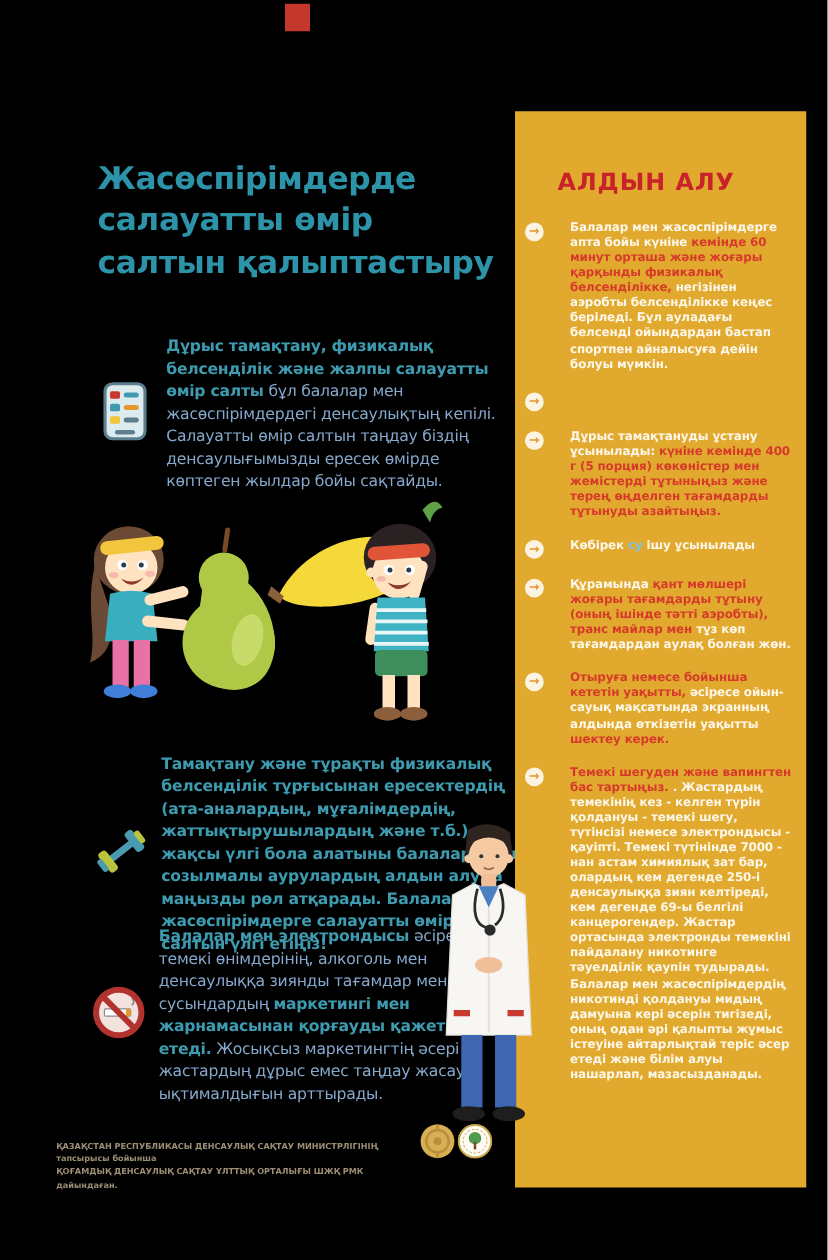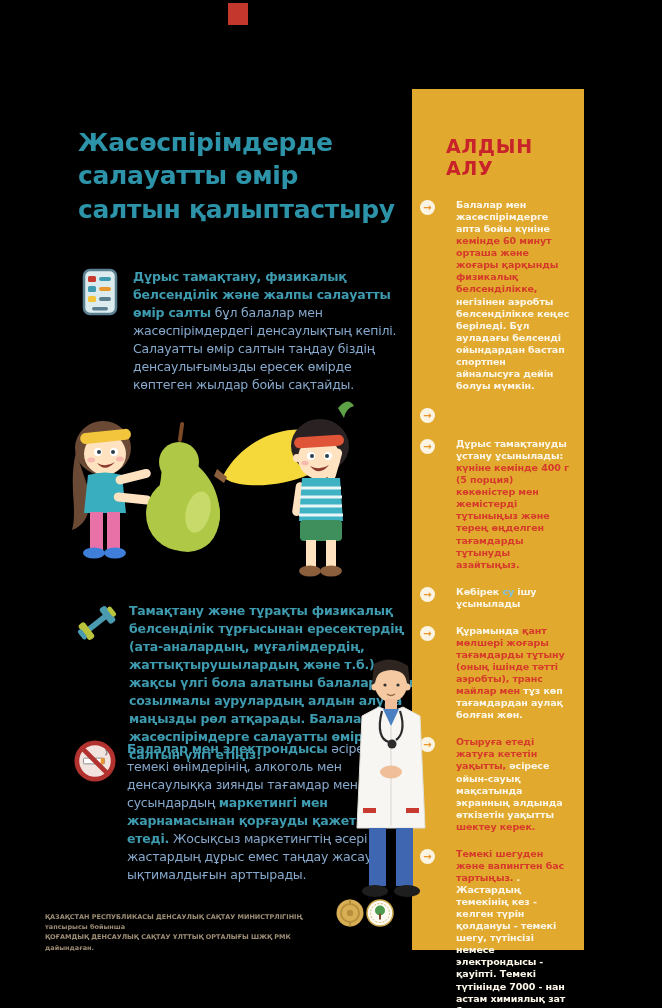--- a/index.html
+++ b/index.html
@@ -2,33 +2,33 @@
 <html><head>
 <meta charset="utf-8">
 <style>
   html,body{margin:0;padding:0;background:#ffffff;}
   .page{position:relative;width:662px;height:1008px;background:#000000;overflow:hidden;
         font-family:"DejaVu Sans","Liberation Sans",sans-serif;}
   .red-marker{position:absolute;left:228px;top:3px;width:20px;height:22px;background:#C4372C;}
   
   .title{position:absolute;left:78px;top:126px;width:340px;margin:0;
          font-size:25px;line-height:1.33;font-weight:bold;color:#2C93A8;white-space:pre-line;letter-spacing:-0.3px;}
-  .intro-row{position:absolute;display:flex;gap:13px;align-items:flex-start;}
+  .intro-row{position:absolute;display:flex;gap:13px;align-items:center;}
   .intro-icon{flex:0 0 40px;width:40px;}
   .intro-text{margin:0;font-size:12.5px;line-height:1.44;letter-spacing:-0.2px;}
   #row1{left:80px;top:268px;} #row1 .intro-text{width:272px;}
   #row2{left:76px;top:602px;} #row2 .intro-text{width:288px;}
   #row3{left:74px;top:740px;} #row3 .intro-text{width:252px;}
   .seg-bold{color:#3E9AAF;font-weight:bold;}
   .seg-normal{color:#86A9CD;}
   
   .kids-art{position:absolute;left:48px;top:390px;width:360px;height:218px;}
   .doctor-art{position:absolute;left:332px;top:656px;width:118px;height:244px;z-index:3;}
   
-  .panel{position:absolute;left:412px;top:89px;width:172px;height:861px;background:#E1AA2E;
+  .panel{position:absolute;left:412px;top:89px;width:233px;height:861px;background:#E1AA2E;
          box-sizing:border-box;padding:46px 12px 16px 8px;z-index:1;}
   .panel-heading{margin:0 0 20px 26px;font-size:19px;font-weight:bold;color:#C8232A;letter-spacing:0.8px;}
   .bullets{list-style:none;margin:0;padding:0;display:flex;flex-direction:column;gap:15px;}
   .bullet{display:flex;gap:8px;align-items:flex-start;}
   .b-icon{flex:0 0 15px;width:15px;height:15px;border-radius:50%;background:#FBF4E3;color:#E8962E;
           font-size:10px;font-weight:bold;line-height:15px;text-align:center;margin-top:1px;}
   .b-text{font-size:9.5px;line-height:1.27;font-weight:bold;letter-spacing:-0.1px;margin-left:13px;}
   .seg-white{color:#FDF7EA;}
   .seg-red{color:#D63A2B;}
   .seg-blue{color:#7EC3E4;text-align:center;}
@@ -204,21 +204,21 @@
       <li class="bullet">
         <span class="b-icon">→</span>
         <span class="b-text"><span class="seg-white">Көбірек </span><span class="seg-blue">су</span><span class="seg-white"> ішу ұсынылады</span></span>
       </li>
       <li class="bullet">
         <span class="b-icon">→</span>
         <span class="b-text"><span class="seg-white">Құрамында </span><span class="seg-red">қант мөлшері жоғары тағамдарды тұтыну (оның ішінде тәтті аэробты),</span><span class="seg-white"> </span><span class="seg-red">транс майлар мен</span><span class="seg-white"> тұз көп тағамдардан аулақ болған жөн.</span></span>
       </li>
       <li class="bullet">
         <span class="b-icon">→</span>
-        <span class="b-text"><span class="seg-red">Отыруға етеді жатуға кететін уақытты,</span><span class="seg-white"> әсіресе ойын-сауық мақсатында экранның алдында өткізетін уақытты </span><span class="seg-red">шектеу керек.</span></span>
+        <span class="b-text"><span class="seg-red">Отыруға немесе бойынша кететін уақытты,</span><span class="seg-white"> әсіресе ойын-сауық мақсатында экранның алдында өткізетін уақытты </span><span class="seg-red">шектеу керек.</span></span>
       </li>
       <li class="bullet">
         <span class="b-icon">→</span>
         <span class="b-text"><span class="seg-red">Темекі шегуден және вапингтен бас тартыңыз. </span><span class="seg-white">. Жастардың темекінің кез - келген түрін қолдануы - темекі шегу, түтінсізі немесе электрондысы - қауіпті. Темекі түтінінде 7000 - нан астам химиялық зат бар, олардың кем дегенде 250-і денсаулыққа зиян келтіреді, кем дегенде 69-ы белгілі канцерогендер. Жастар ортасында электронды темекіні пайдалану никотинге тәуелділік қаупін тудырады. Балалар мен жасөспірімдердің никотинді қолдануы мидың дамуына кері әсерін тигізеді, оның одан әрі қалыпты жұмыс істеуіне айтарлықтай теріс әсер етеді және білім алуы нашарлап, мазасызданады.</span></span>
       </li>
     </ul>
   </aside>
 
   <p class="footer-text">ҚАЗАҚСТАН РЕСПУБЛИКАСЫ ДЕНСАУЛЫҚ САҚТАУ МИНИСТРЛІГІНІҢ тапсырысы бойынша
 ҚОҒАМДЫҚ ДЕНСАУЛЫҚ САҚТАУ ҰЛТТЫҚ ОРТАЛЫҒЫ ШЖҚ РМК дайындаған.</p>

